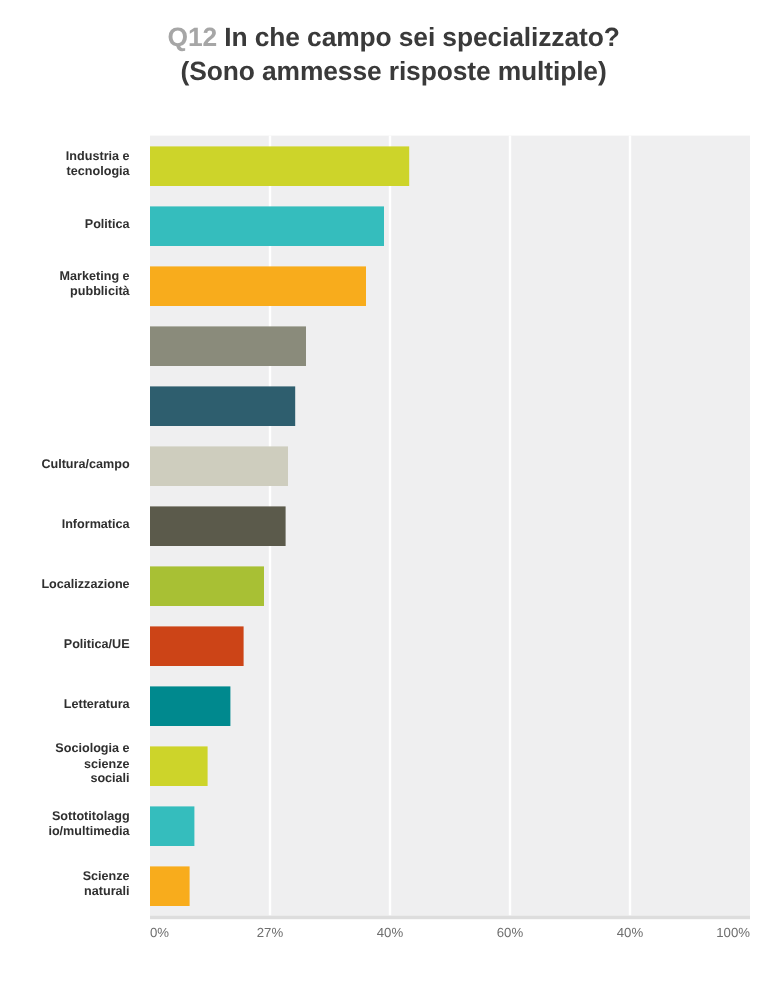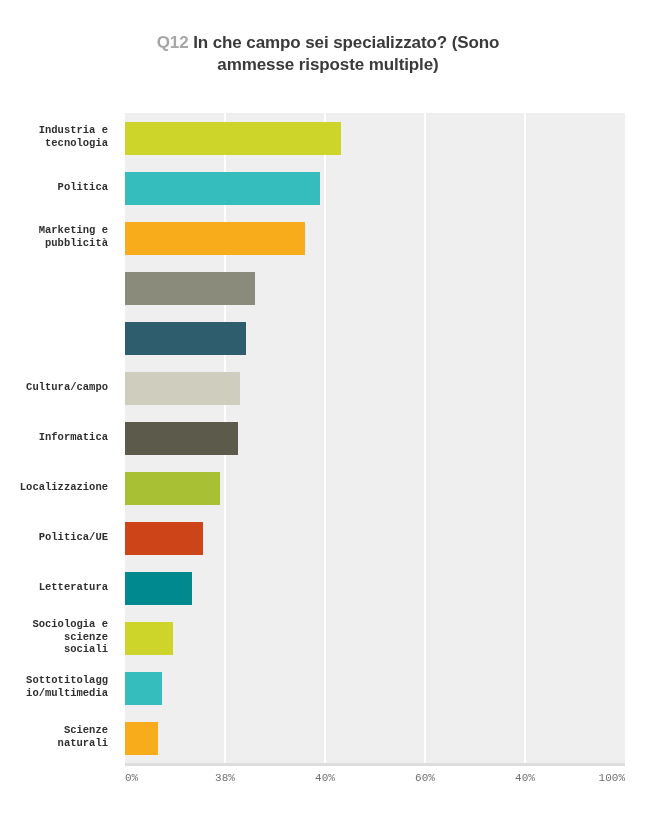--- a/index.html
+++ b/index.html
@@ -17,47 +17,45 @@
 
   
   #title-block {
     position: absolute;
     left: 118px;
     top: 16px;
     width: 420px;
     text-align: center;
   }
   #chart-title {
-    font-size: 17px;
+    font-size: 22px;
     font-weight: bold;
     color: #3a3a3a;
     line-height: 1.32;
     letter-spacing: -0.1px;
-    margin-top: 16px;
   }
   #chart-title .qprefix {
     color: #a6a6a6;
   }
   #chart-subtitle {
     margin-top: 12px;
     font-size: 10px;
     font-weight: bold;
     color: #a0a0a0;
     text-align: center;
     letter-spacing: 0.1px;
   }
 
   
   #plot-wrap {
     position: absolute;
     left: 0;
     top: 0;
     width: 640px;
     height: 834px;
-    font-family: Liberation Mono, monospace;
   }
   #plot-area {
     position: absolute;
     left: 125px;
     top: 113px;
     width: 500px;
     height: 650px;
     background: #efeff0;
   }
   .gridline {
@@ -174,18 +172,18 @@
     <div class="cat-label" style="top: 530.6px;">Politica/UE</div>
     <div class="cat-label" style="top: 580.6px;">Letteratura</div>
     <div class="cat-label" style="top: 674.2px;">Sottotitolagg
 io/multimedia</div>
     <div class="cat-label" style="top: 617.8px;">Sociologia e
 scienze
 sociali</div>
     <div class="cat-label" style="top: 724.2px;">Scienze
 naturali</div>
     <div class="tick-label" style="left: 125px; transform: translateX(0px);">0%</div>
-    <div class="tick-label" style="left: 225px; transform: translateX(-50%);">38%</div>
+    <div class="tick-label" style="left: 225px; transform: translateX(-50%);">27%</div>
     <div class="tick-label" style="left: 325px; transform: translateX(-50%);">40%</div>
     <div class="tick-label" style="left: 425px; transform: translateX(-50%);">60%</div>
     <div class="tick-label" style="left: 525px; transform: translateX(-50%);">40%</div>
     <div class="tick-label" style="left: 625px; transform: translateX(-100%);">100%</div>
   </div>
 
 </body></html>

